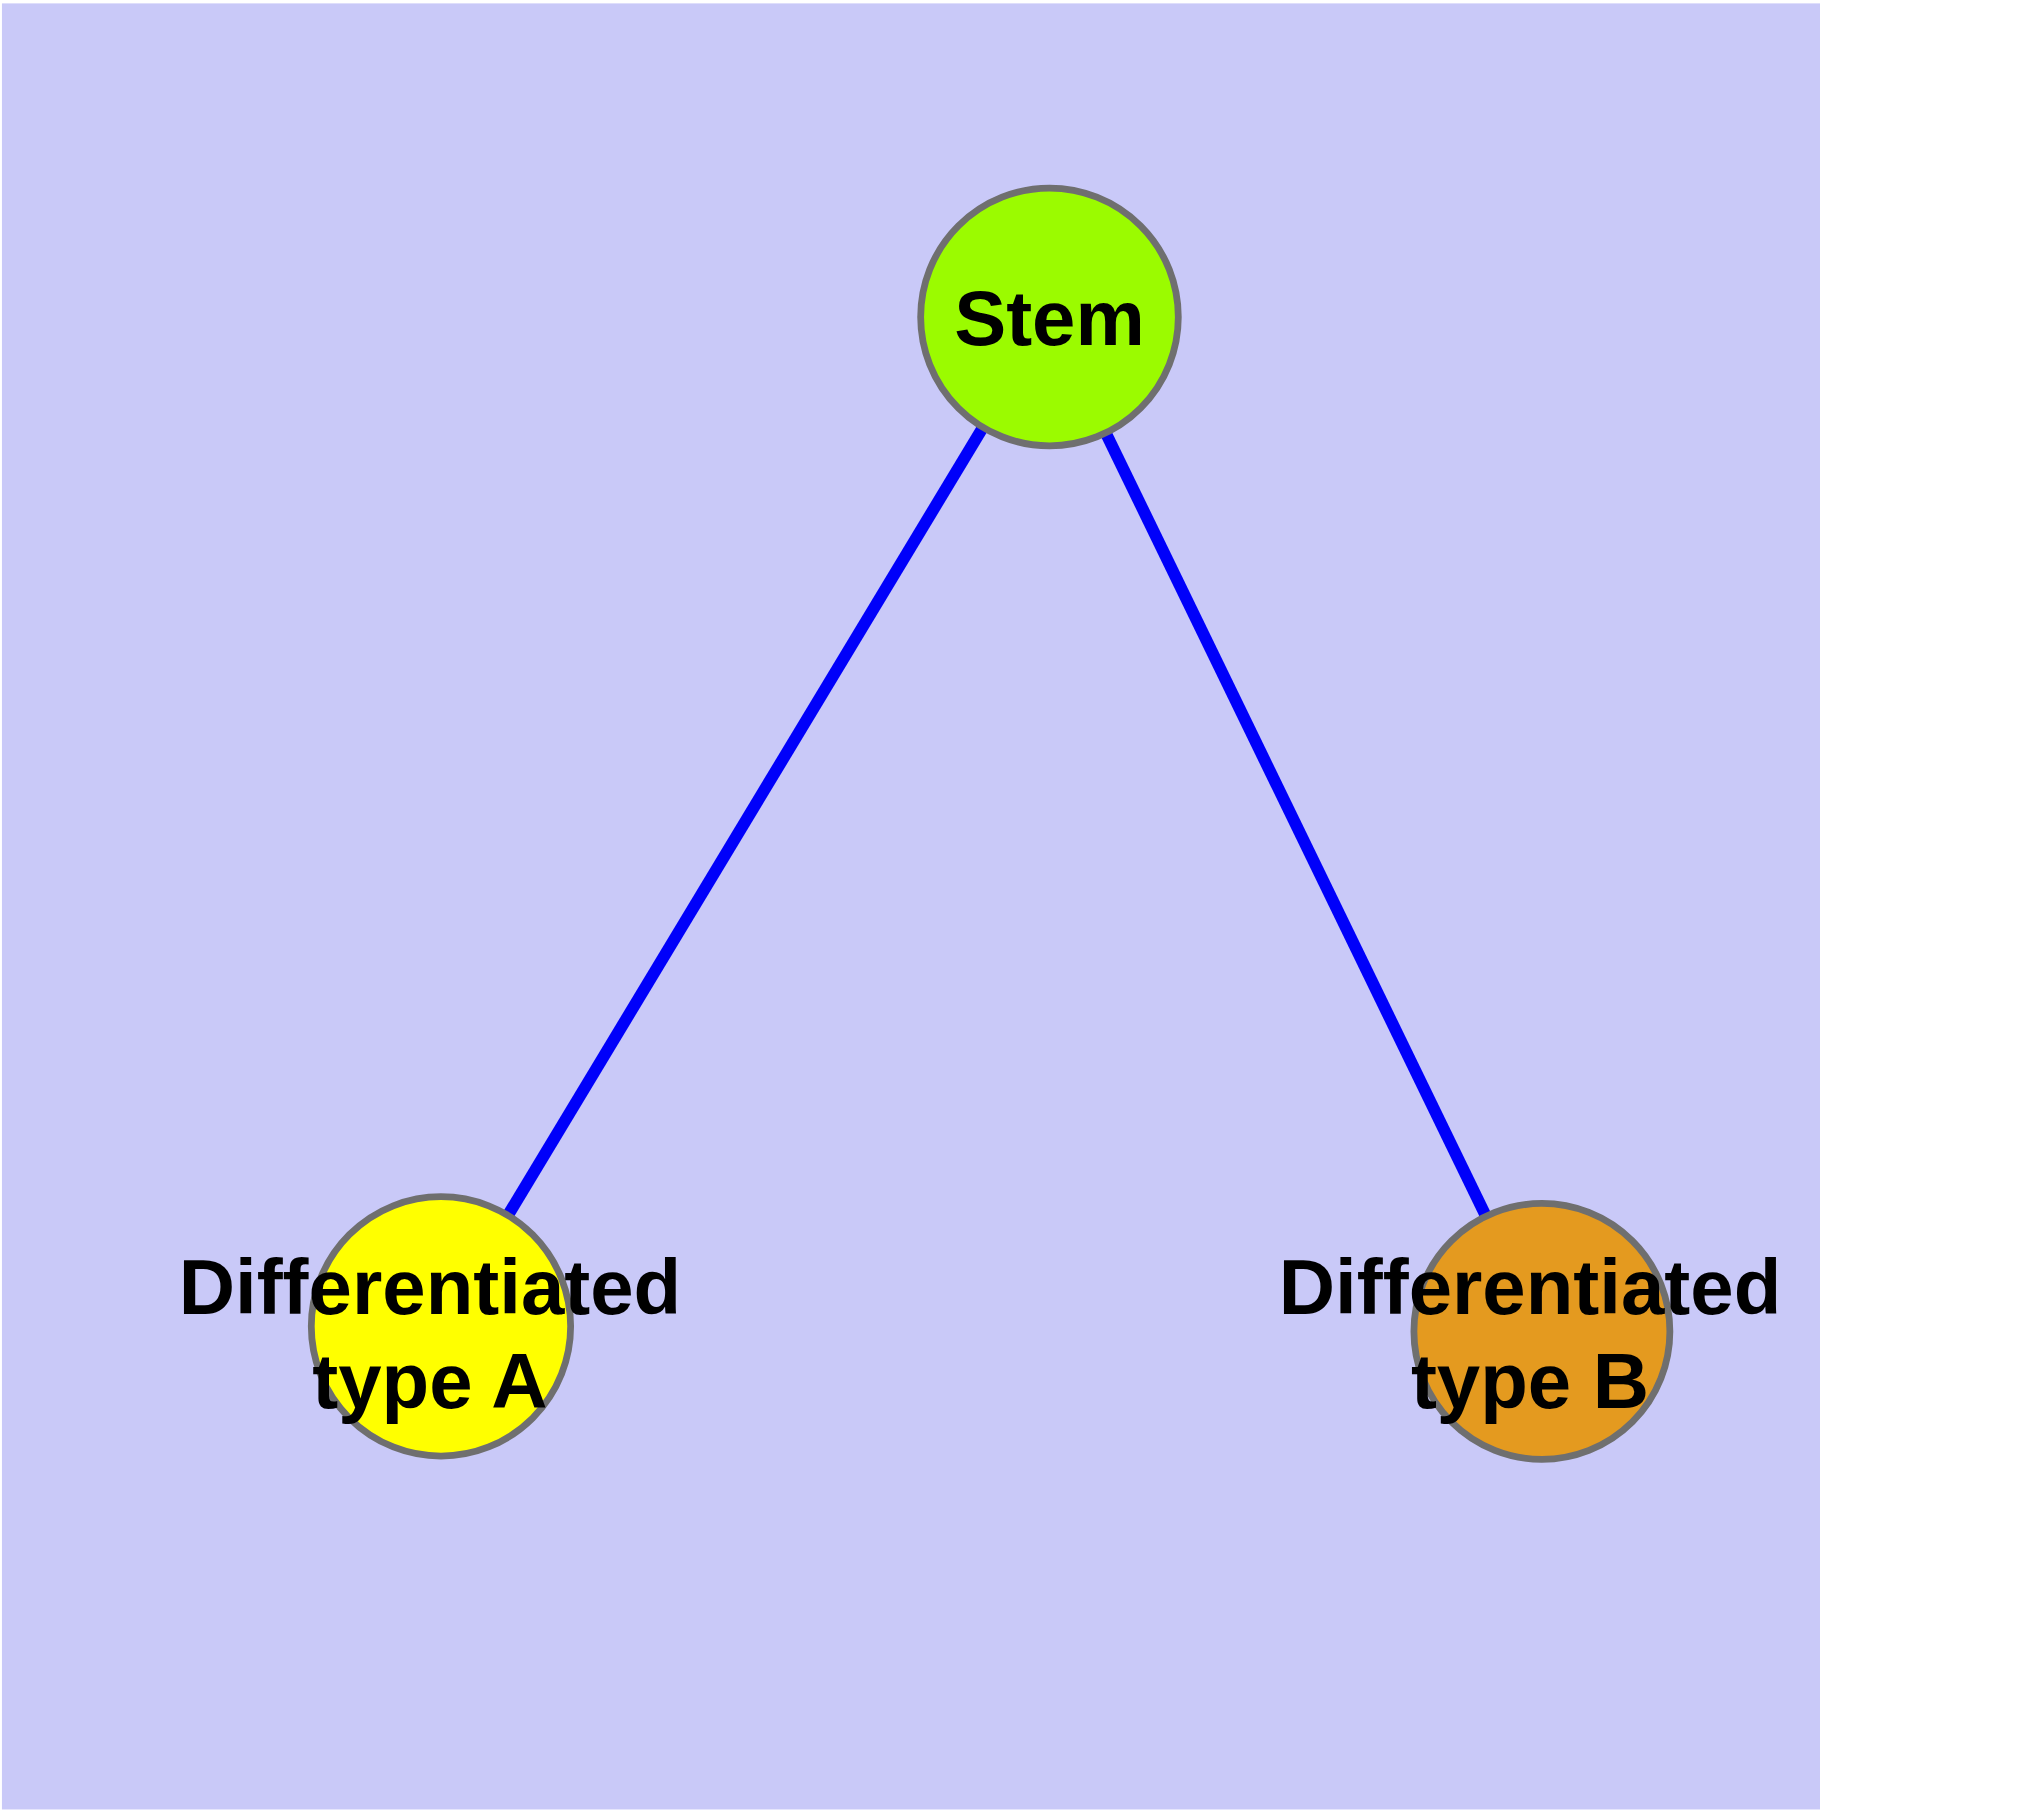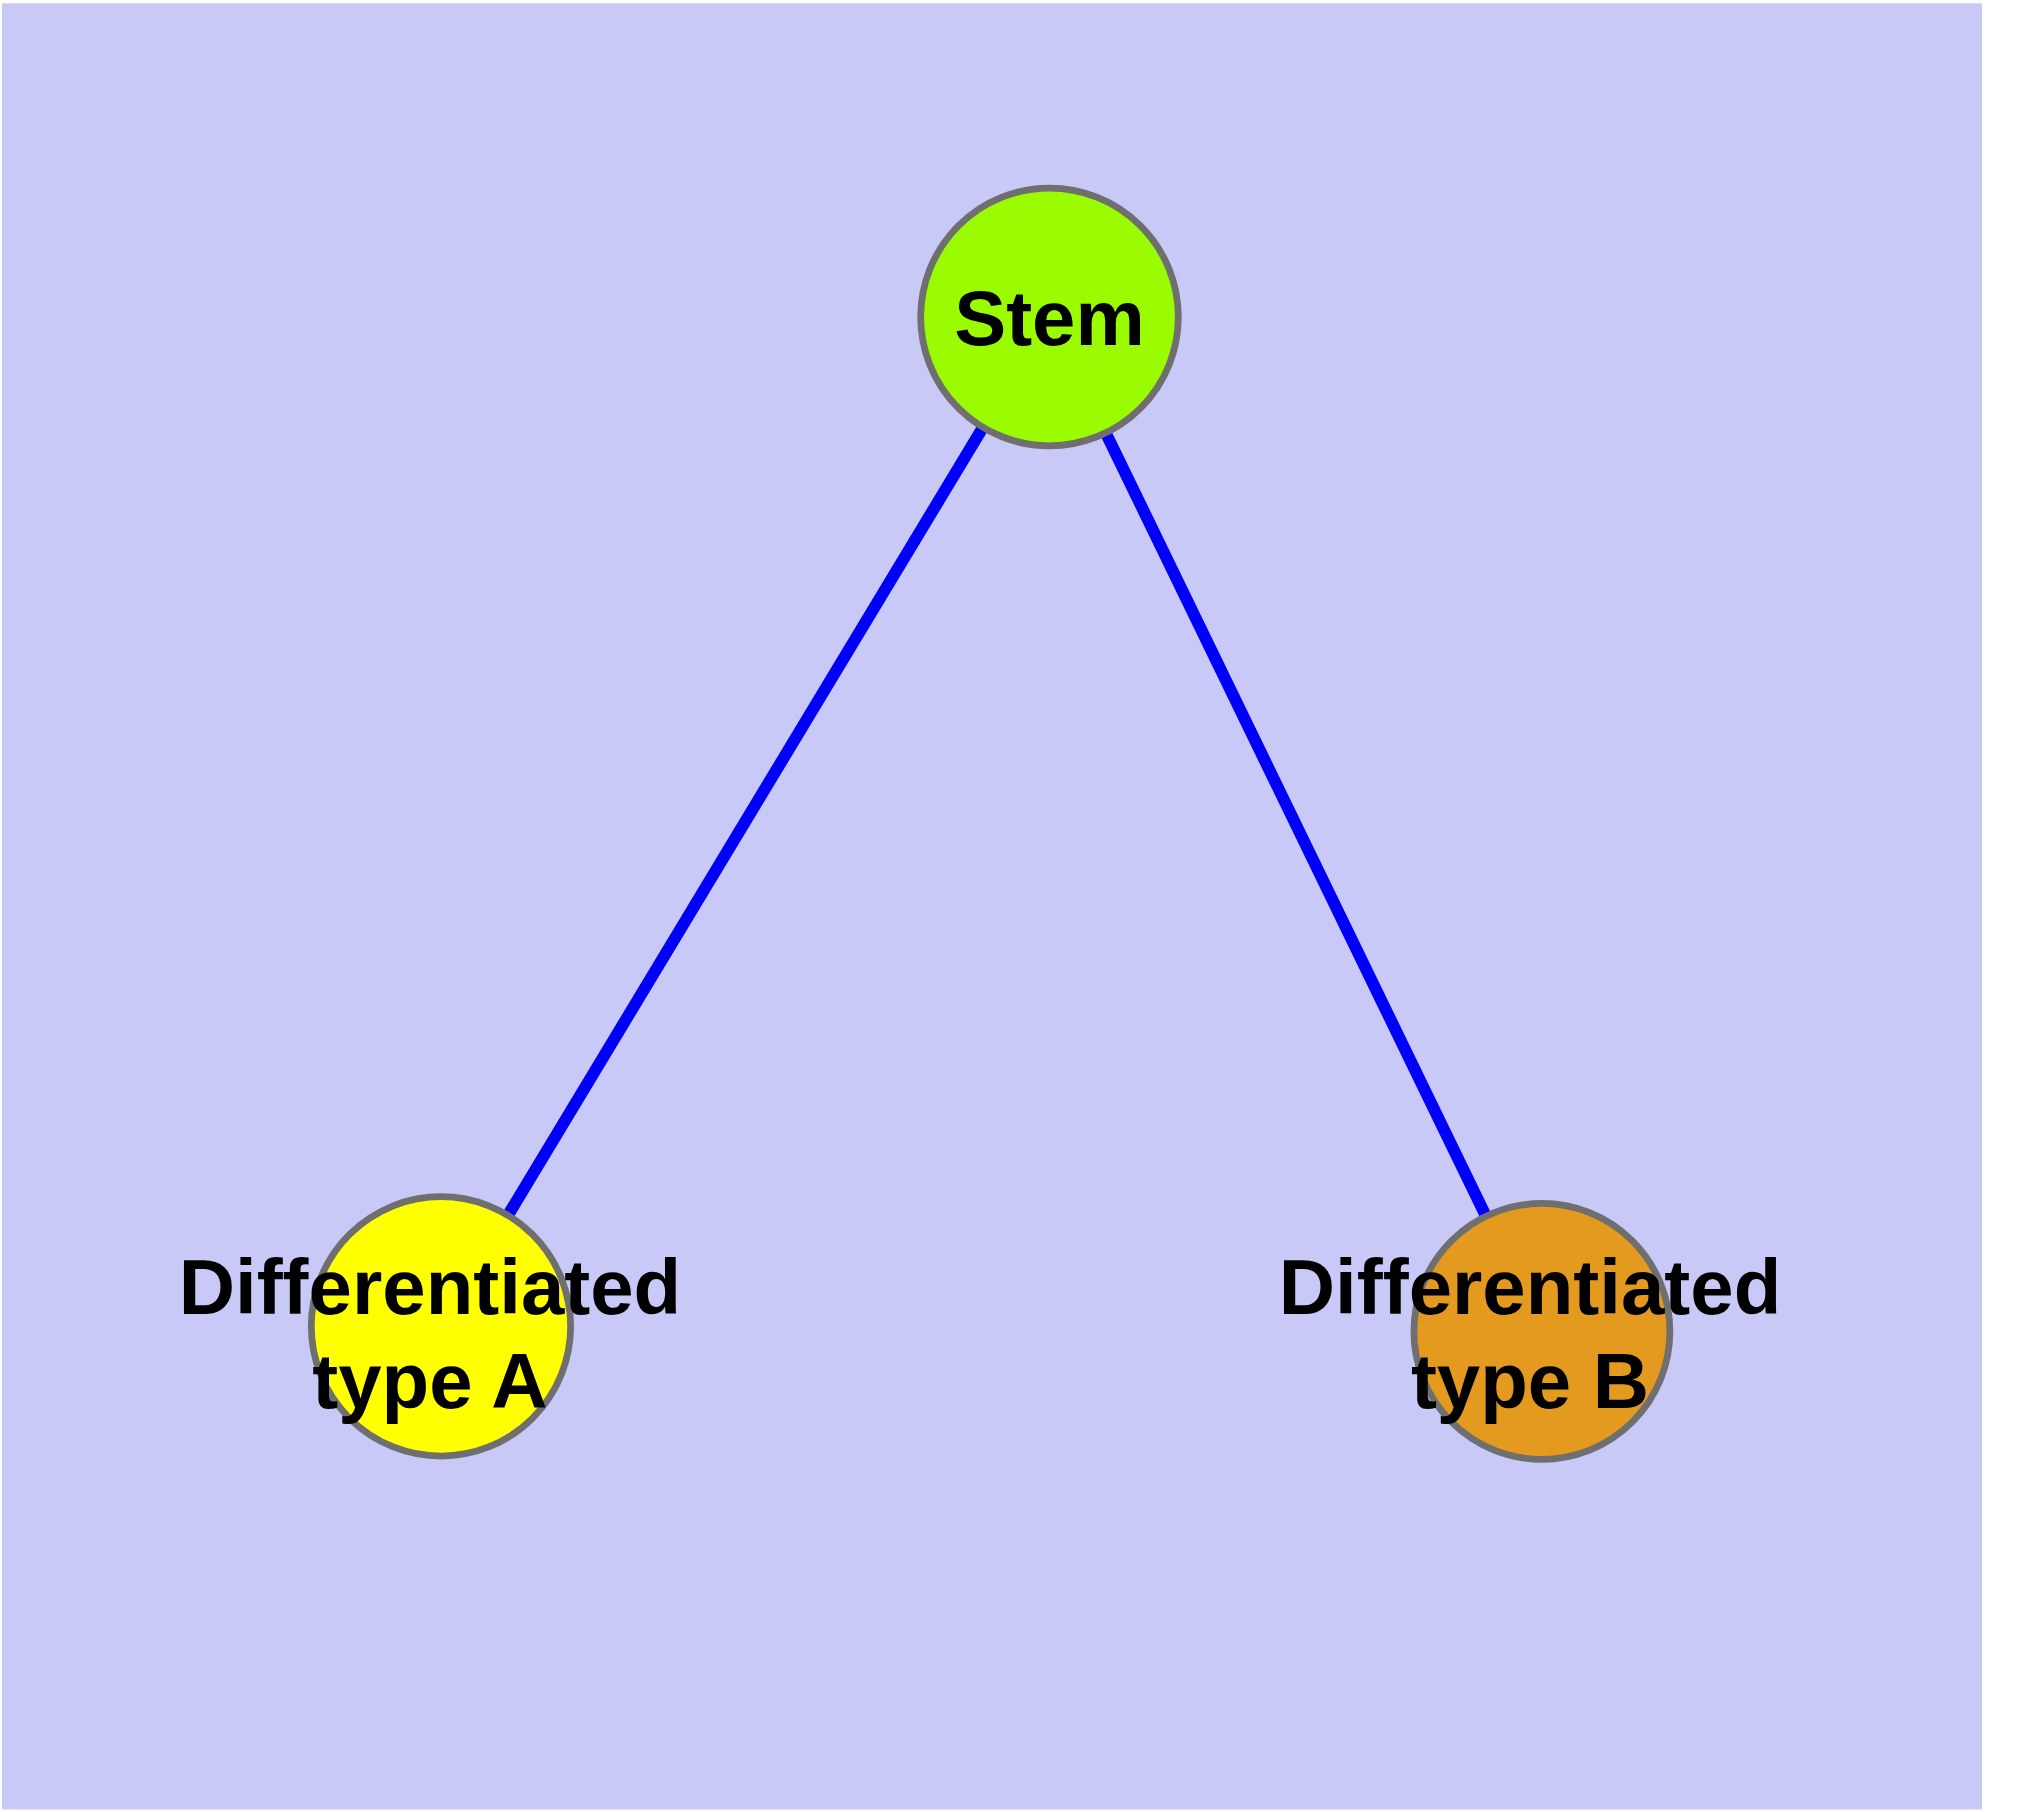--- a/index.html
+++ b/index.html
@@ -2,21 +2,21 @@
 <html style="font-size:13.6px"><head>
 <meta charset="utf-8">
 <style>
   html, body {
     margin: 0;
     padding: 0;
     background: #ffffff;
   }
   .canvas-wrap {
     position: relative;
-    width: 1982px;
+    width: 1820px;
     height: 1812px;
     background: #ffffff;
     overflow: hidden;
     font-family: "Liberation Sans", sans-serif;
   }
   svg.diagram {
     display: block;
     width: 2021px;
     height: 1812px;
   }

